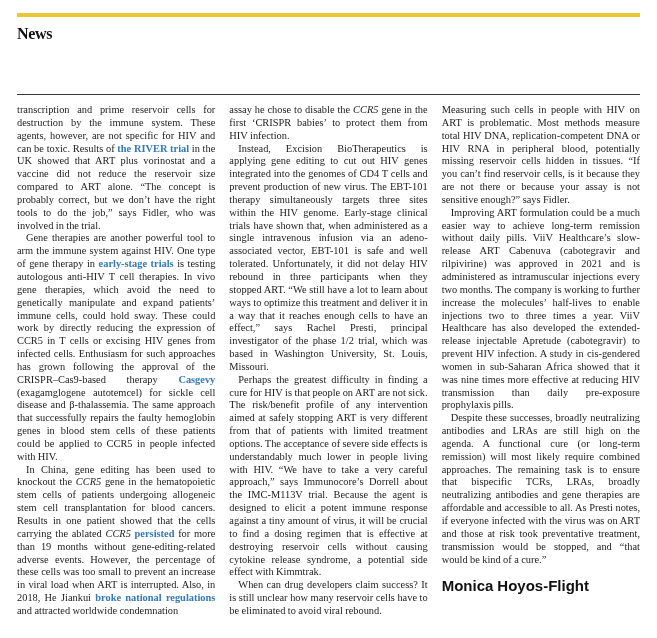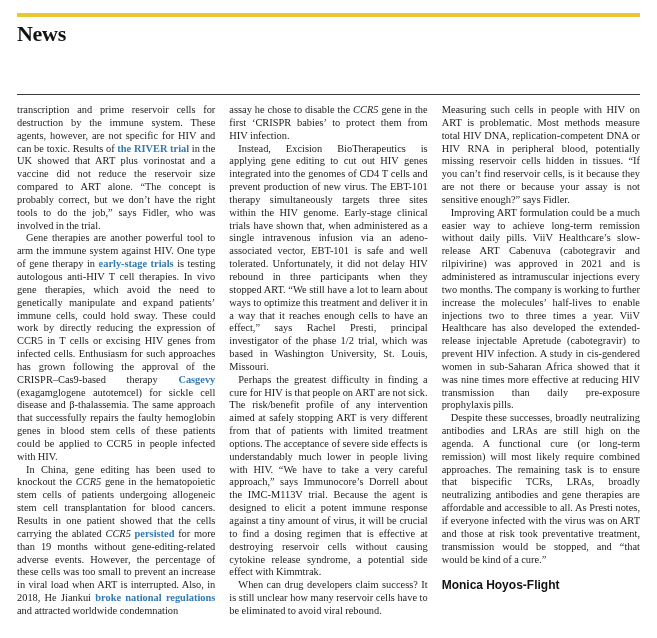--- a/index.html
+++ b/index.html
@@ -15,21 +15,21 @@
   }
   .accent-bar{
     margin-top:13px;
     height:4px;
     background:var(--accent,#e8c832);
   }
   .section-title{
     margin:4px 0 0 0;
     font-family:"Liberation Serif", serif;
     font-weight:bold;
-    font-size:22px;
+    font-size:16px;
     line-height:26px;
     letter-spacing:-0.3px;
     color:#121212;
   }
   .header-rule{
     margin-top:47px;
     border:0;
     border-top:1.2px solid #3a3a3a;
   }
   .columns{
@@ -55,21 +55,21 @@
   }
   .col a.link{
     color:var(--link,#3379b5);
     text-decoration:none;
     cursor:pointer;
     font-weight:bold;
   }
   .byline{
     margin-top:13px;
     font-family:"Liberation Sans", sans-serif;
-    font-size:12px;
+    font-size:15px;
     line-height:13.5px;
     text-align:left;
   }
   .byline-name{font-weight:bold;color:#111;}
   .byline-loc{color:#222;}
 </style>
 </head>
 <body>
 
 <div class="page">

